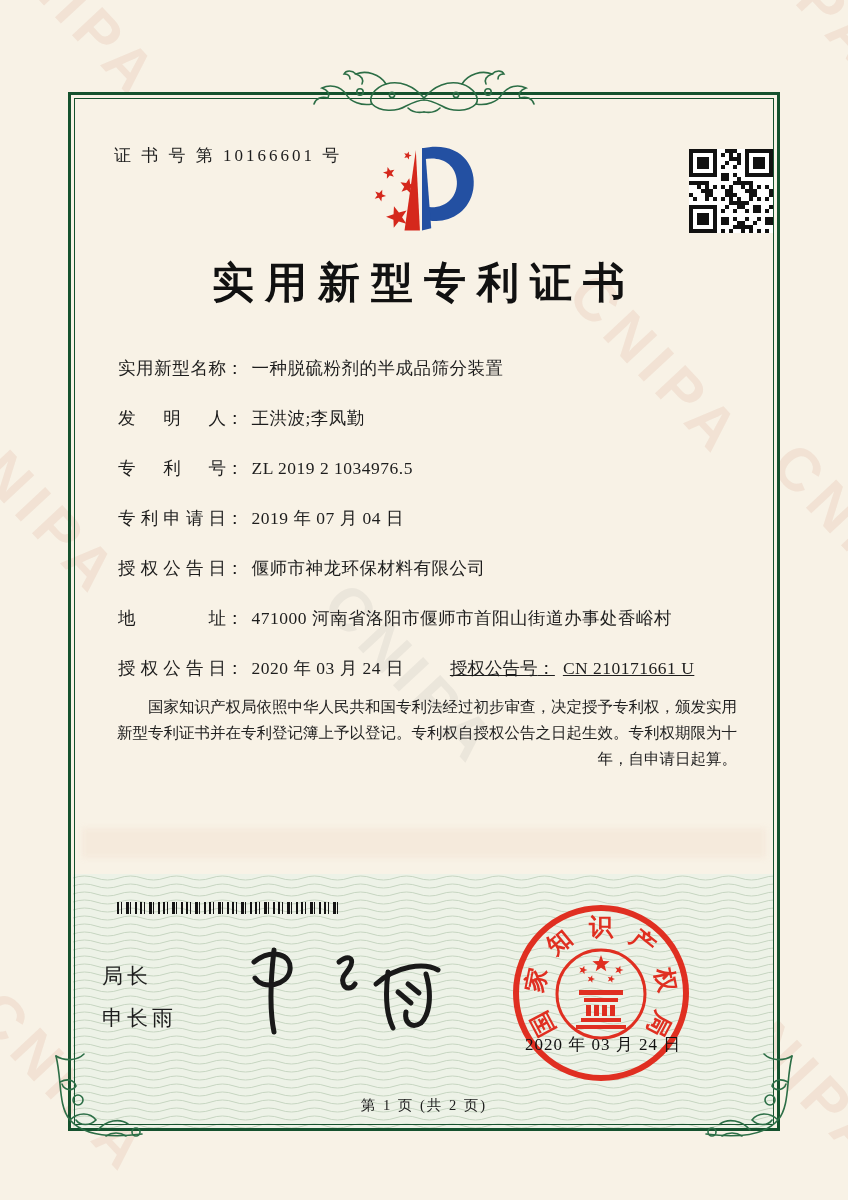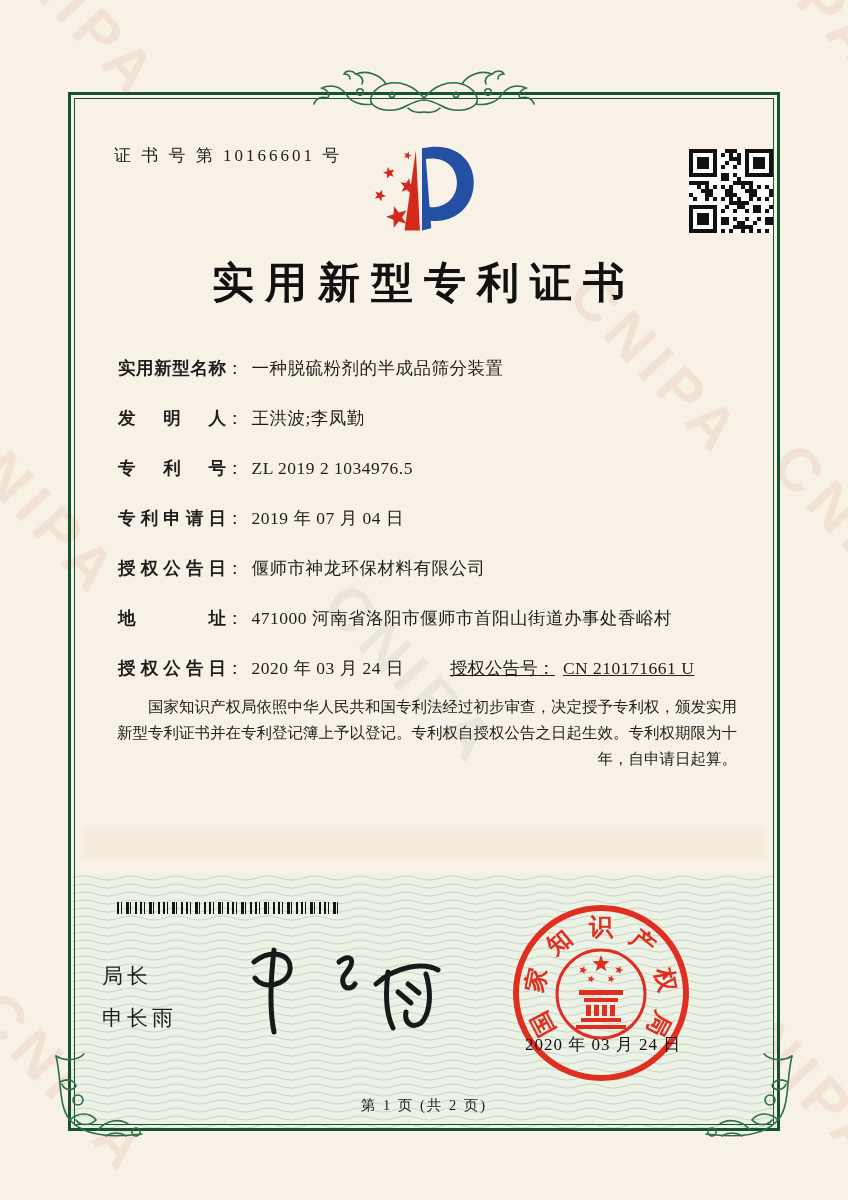--- a/index.html
+++ b/index.html
@@ -26,21 +26,21 @@
   .orn-br{right:46px;top:1052px;transform:scaleX(-1);}
   
   .certno{position:absolute;left:114px;top:144px;font-size:17px;letter-spacing:3px;}
   .logo{position:absolute;left:356px;top:136px;width:134px;height:118px;}
   .qr{position:absolute;left:689px;top:149px;width:84px;height:84px;background:#fff;}
   .title{position:absolute;left:0;right:0;top:255px;text-align:center;
          font-size:42px;font-weight:bold;letter-spacing:11px;color:#111;}
   
   .fields{position:absolute;left:118px;top:343px;width:640px;}
   .frow{height:50px;display:flex;align-items:center;font-size:17.5px;}
-  .flabel{display:inline-block;width:108px;text-align:justify;text-align-last:justify;font-weight:bold;}
+  .flabel{display:inline-block;width:108px;text-align:justify;text-align-last:justify;}
   .colon{margin-right:8px;}
   .fvalue{letter-spacing:0.5px;}
   .grp2{margin-left:46px;display:flex;align-items:center;text-decoration:underline;}
   
   .bodytext{position:absolute;left:117px;top:694px;width:620px;font-size:15.5px;
             line-height:26px;color:#222;}
   .bodytext p{margin:0;text-indent:2em;text-align:right;}
   
   .barcode{position:absolute;left:117px;top:902px;width:223px;height:12px;
     background-image:

